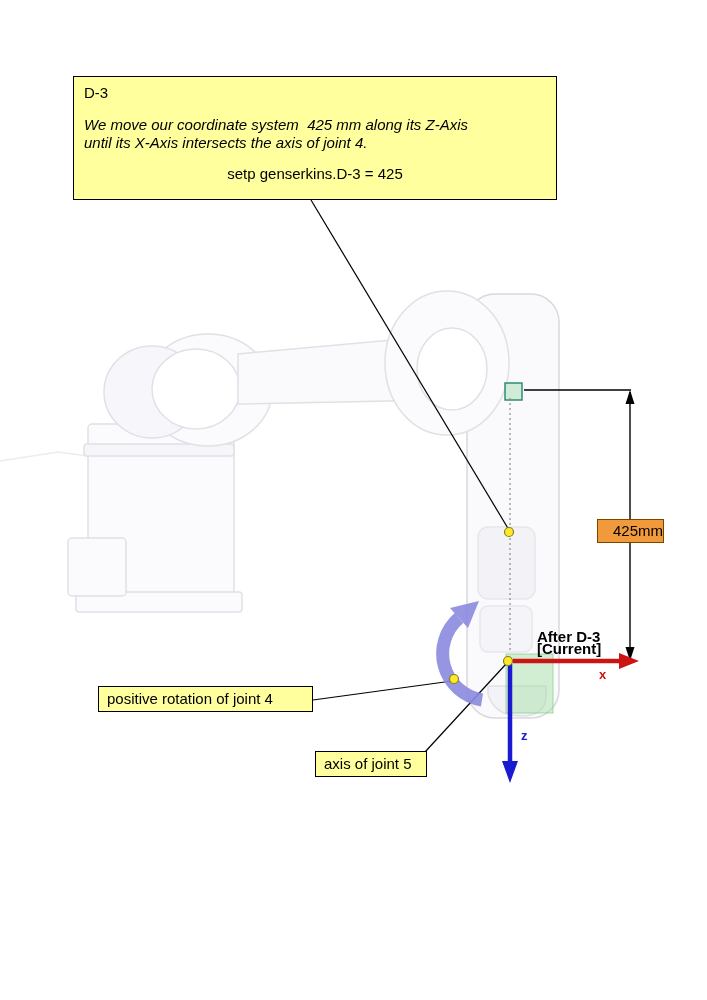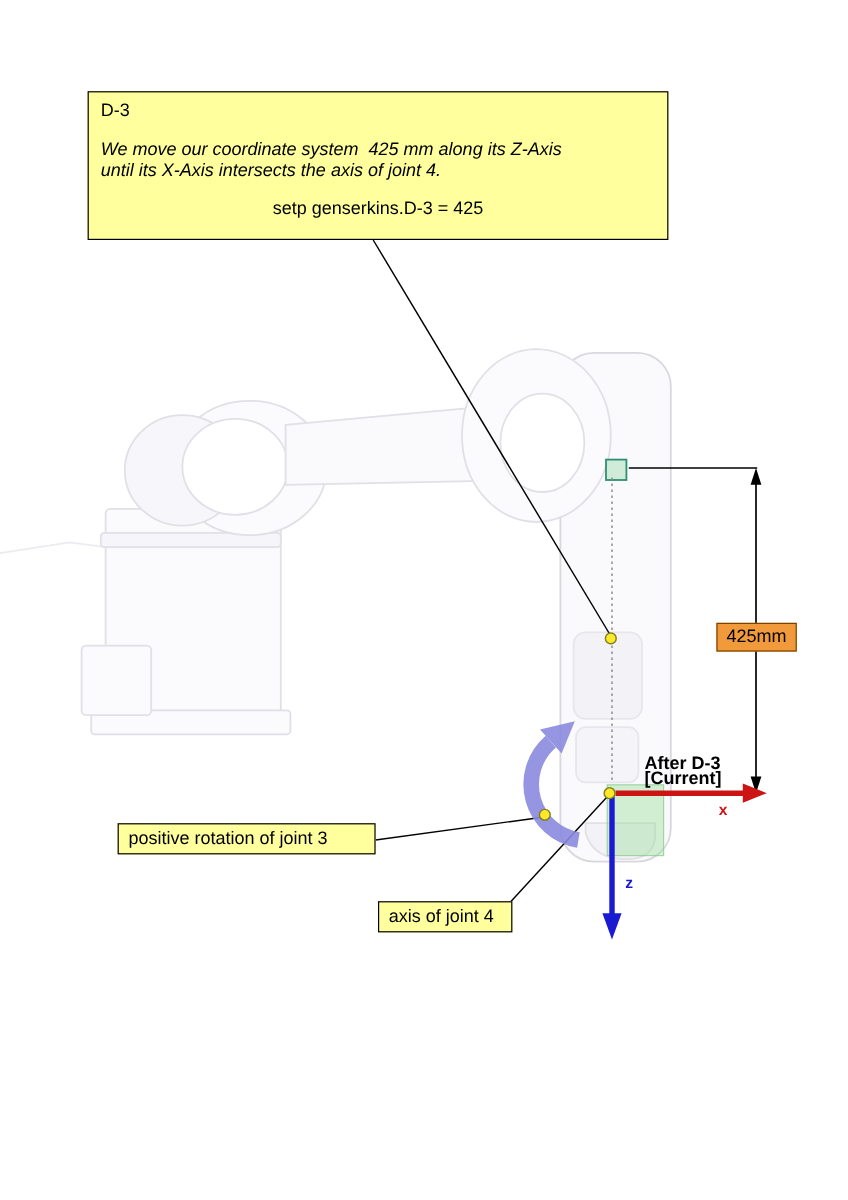--- a/index.html
+++ b/index.html
@@ -25,21 +25,21 @@
   .d3-cmd { margin-top:13px; white-space:pre;text-align:center; }
 
   .small-callout { padding:3px 8px; white-space:nowrap; }
   .rot-callout  { left:98px;  top:686px; width:215px; height:26px; }
   .axis-callout { left:315px; top:751px; width:112px; height:26px; }
 
   .dim-label {
     position:absolute; left:597px; top:519px; width:67px; height:24px;
     background:var(--dim-bg, #f09a3c);
     border:1px solid var(--dim-border, #7a4400);
-    font-size:15px; line-height:22px; text-align:center; white-space:nowrap;
+    font-size:15px; line-height:22px; text-align:right; white-space:nowrap;
   }
 
   .frame-label {
     position:absolute; left:537px; top:631px;
     font-size:15px; font-weight:bold; line-height:12px; white-space:nowrap;
   }
 
   .axis-letter { position:absolute; font-size:13px; font-weight:bold; }
   .axis-letter.x { left:599px; top:667px; color:var(--x-axis, #cc1414); }
   .axis-letter.z { left:521px; top:728px; color:var(--z-axis, #1a1ad0); }
@@ -134,25 +134,25 @@
   <div class="callout d3">
     <div class="d3-title">D-3</div>
     <div class="d3-body">
       <div>We move our coordinate system  425 mm along its Z-Axis</div>
       <div>until its X-Axis intersects the axis of joint 4.</div>
     </div>
     <div class="d3-cmd">setp genserkins.D-3 = 425</div>
   </div>
 
   <div class="callout small-callout rot-callout">
-    <span>positive rotation of joint 3</span>
+    <span>positive rotation of joint 4</span>
   </div>
 
   <div class="callout small-callout axis-callout">
-    <span>axis of joint 4</span>
+    <span>axis of joint 5</span>
   </div>
 
   <div class="dim-label">425mm</div>
 
   <div class="frame-label">
     <div>After D-3</div>
     <div>[Current]</div>
   </div>
 
   <span class="axis-letter x">x</span>

